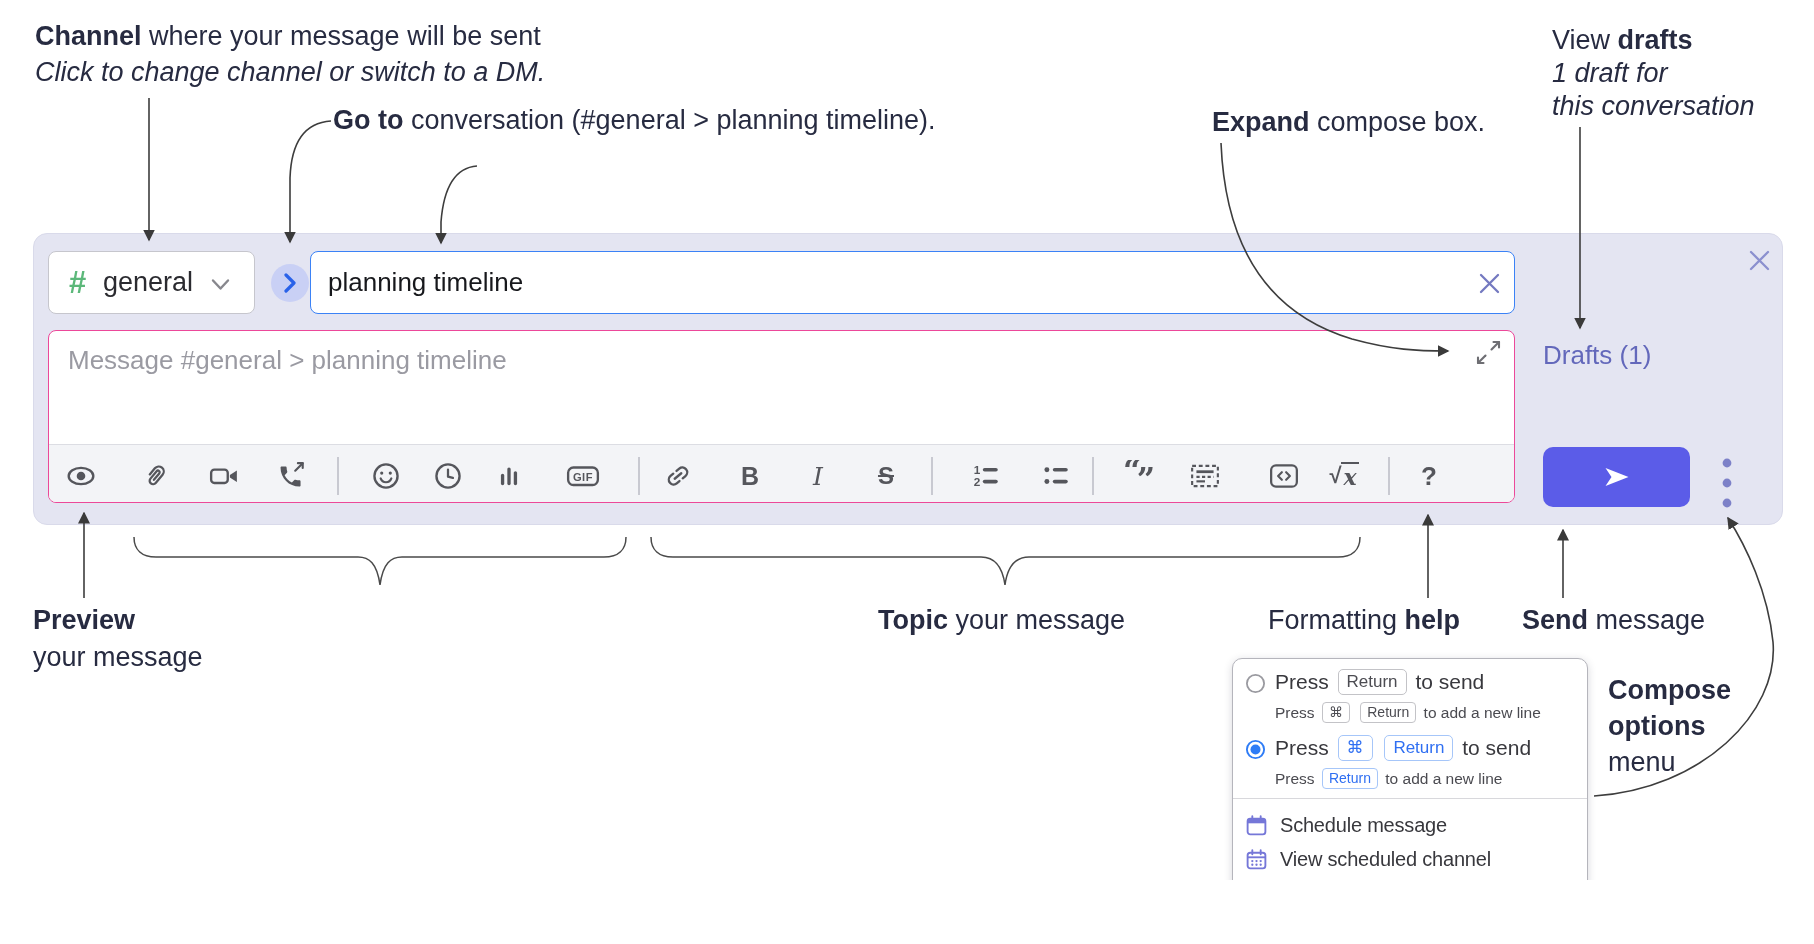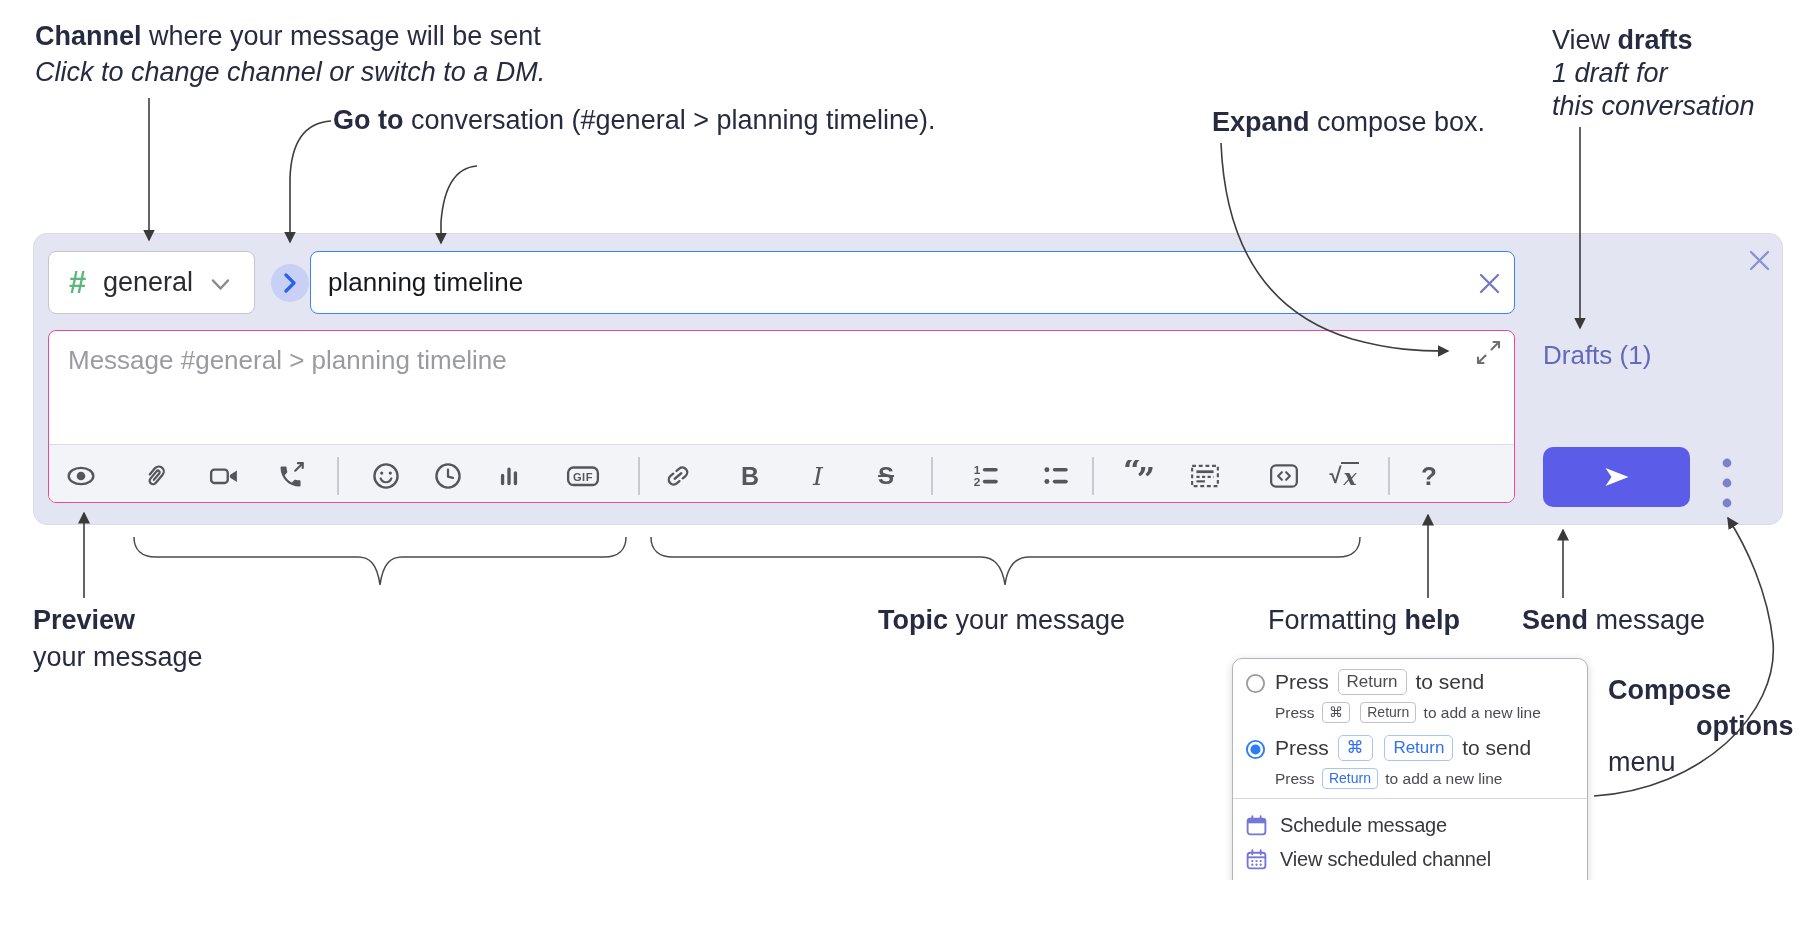--- a/index.html
+++ b/index.html
@@ -244,21 +244,21 @@
   <div class="ann" style="left:33px;top:641px;">your message</div>
 
 
   <div class="ann" style="left:878px;top:604px;"><span class="b">Topic</span><span> your message</span></div>
 
   <div class="ann" style="left:1268px;top:604px;"><span>Formatting </span><span class="b">help</span></div>
 
   <div class="ann" style="left:1522px;top:604px;"><span class="b">Send</span><span> message</span></div>
 
   <div class="ann b" style="left:1608px;top:674px;">Compose</div>
-  <div class="ann b" style="left:1696px;top:710px;text-align:right;">options</div>
+  <div class="ann b" style="left:1608px;top:710px;text-align:right;">options</div>
   <div class="ann" style="left:1608px;top:746px;">menu</div>
 
   <div class="popup">
 
     <svg class="abs" style="left:12px;top:14px;" width="21" height="21" viewBox="0 0 21 21">
       <circle cx="10.5" cy="10.5" r="8.6" fill="#fff" stroke="#9a9aa0" stroke-width="1.8"></circle>
     </svg>
     <div class="p-line" style="left:42px;top:10px;">
       <span>Press</span>
       <span class="kbd">Return</span>

